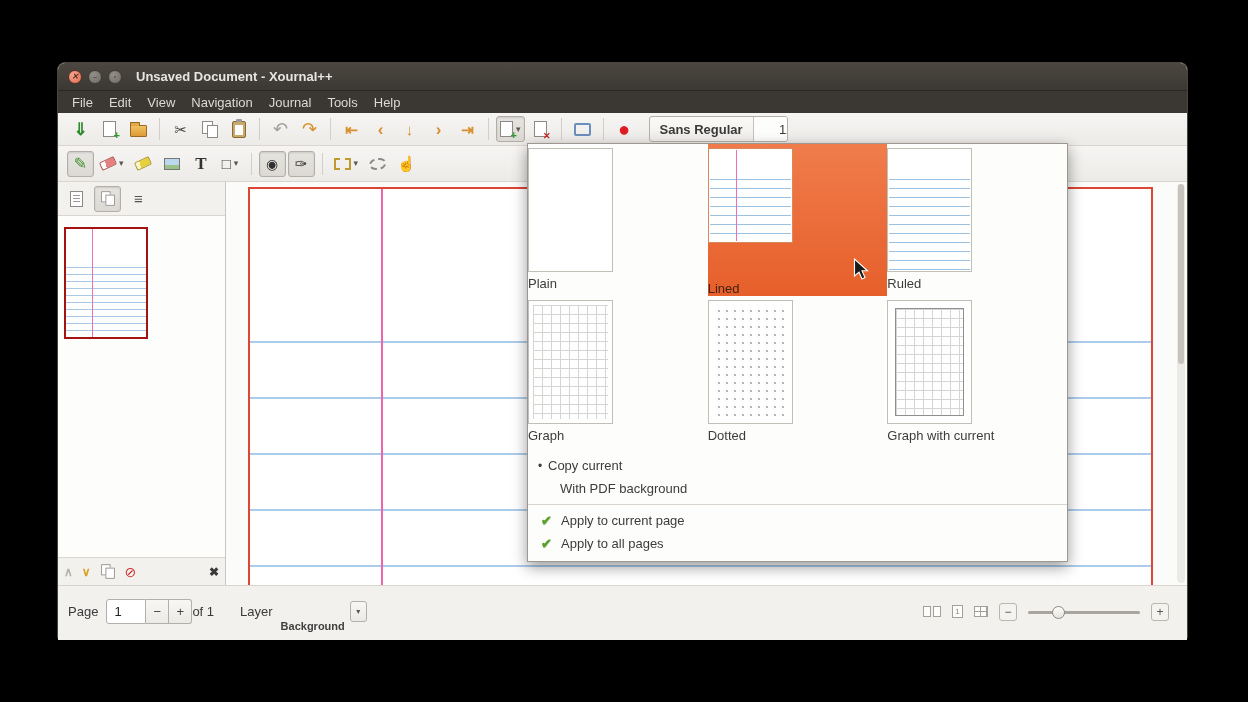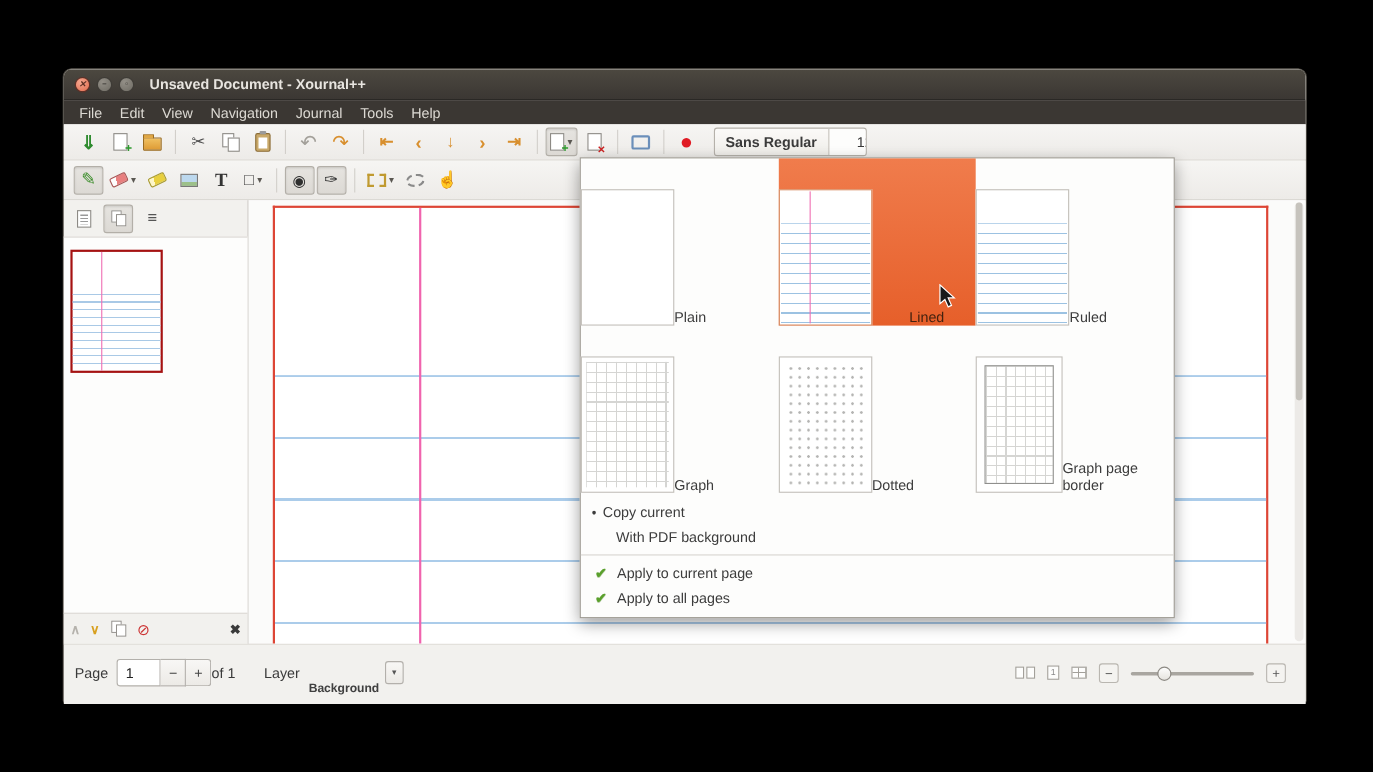--- a/index.html
+++ b/index.html
@@ -136,21 +136,21 @@
         display:flex;align-items:center;justify-content:center;font-size:12px;color:#555;}
   .slider{position:relative;width:112px;height:18px;}
   .slider .track{position:absolute;left:0;right:0;top:8px;height:3px;background:#a9a6a0;border-radius:2px;}
   .slider .handle{position:absolute;left:24px;top:3px;width:13px;height:13px;border-radius:50%;
         background:linear-gradient(#fdfdfc,#e6e4df);border:1px solid #8d8a84;}
 
   
   .pagemenu{position:absolute;left:527px;top:143px;width:541px;background:#fdfdfc;border:1px solid #9c9890;
             box-shadow:0 5px 14px rgba(0,0,0,.4);z-index:50;}
   .tpl-grid{display:grid;grid-template-columns:repeat(3,1fr);}
-  .tpl{height:152px;display:flex;align-items:flex-end;padding-top:4px;}
+  .tpl{height:152px;display:flex;flex-direction:column;align-items:flex-start;padding-top:4px;}
   .tpl.selected{background:linear-gradient(#f07c4c,#e65f2a);gap:34px;}
   .tpl-label{margin-top:4px;font-size:13px;color:#3c3c3c;}
   .tpl.selected .tpl-label{color:#44220f;}
   .pv{position:relative;width:85px;height:124px;background:#fff;border:1px solid #c2bfb9;}
   .tpl.selected .pv{border-color:#d8885c;}
   .pv-lines{position:absolute;left:1px;right:1px;top:30px;bottom:1px;
             background:repeating-linear-gradient(to bottom,#9cc2e2 0 1px,transparent 1px 9px);}
   .pv-margin{position:absolute;top:1px;bottom:1px;left:27px;width:1px;background:#ef6fb3;}
   .pv-grid{position:absolute;inset:4px;
            background:repeating-linear-gradient(to right,#d5d5d3 0 1px,transparent 1px 9px),
@@ -437,21 +437,21 @@
       <div class="tpl">
         <div class="pv">
           <div class="pv-dots"></div>
         </div>
         <div class="tpl-label">Dotted</div>
       </div>
       <div class="tpl">
         <div class="pv">
           <div class="pv-grid bordered"></div>
         </div>
-        <div class="tpl-label">Graph page border</div>
+        <div class="tpl-label">Graph with current</div>
       </div>
     </div>
 
     <div class="menu-list">
       <div class="mi">
         <span class="bullet">•</span>
         <span>Copy current</span>
       </div>
       <div class="mi noBullet">
         <span>With PDF background</span>

